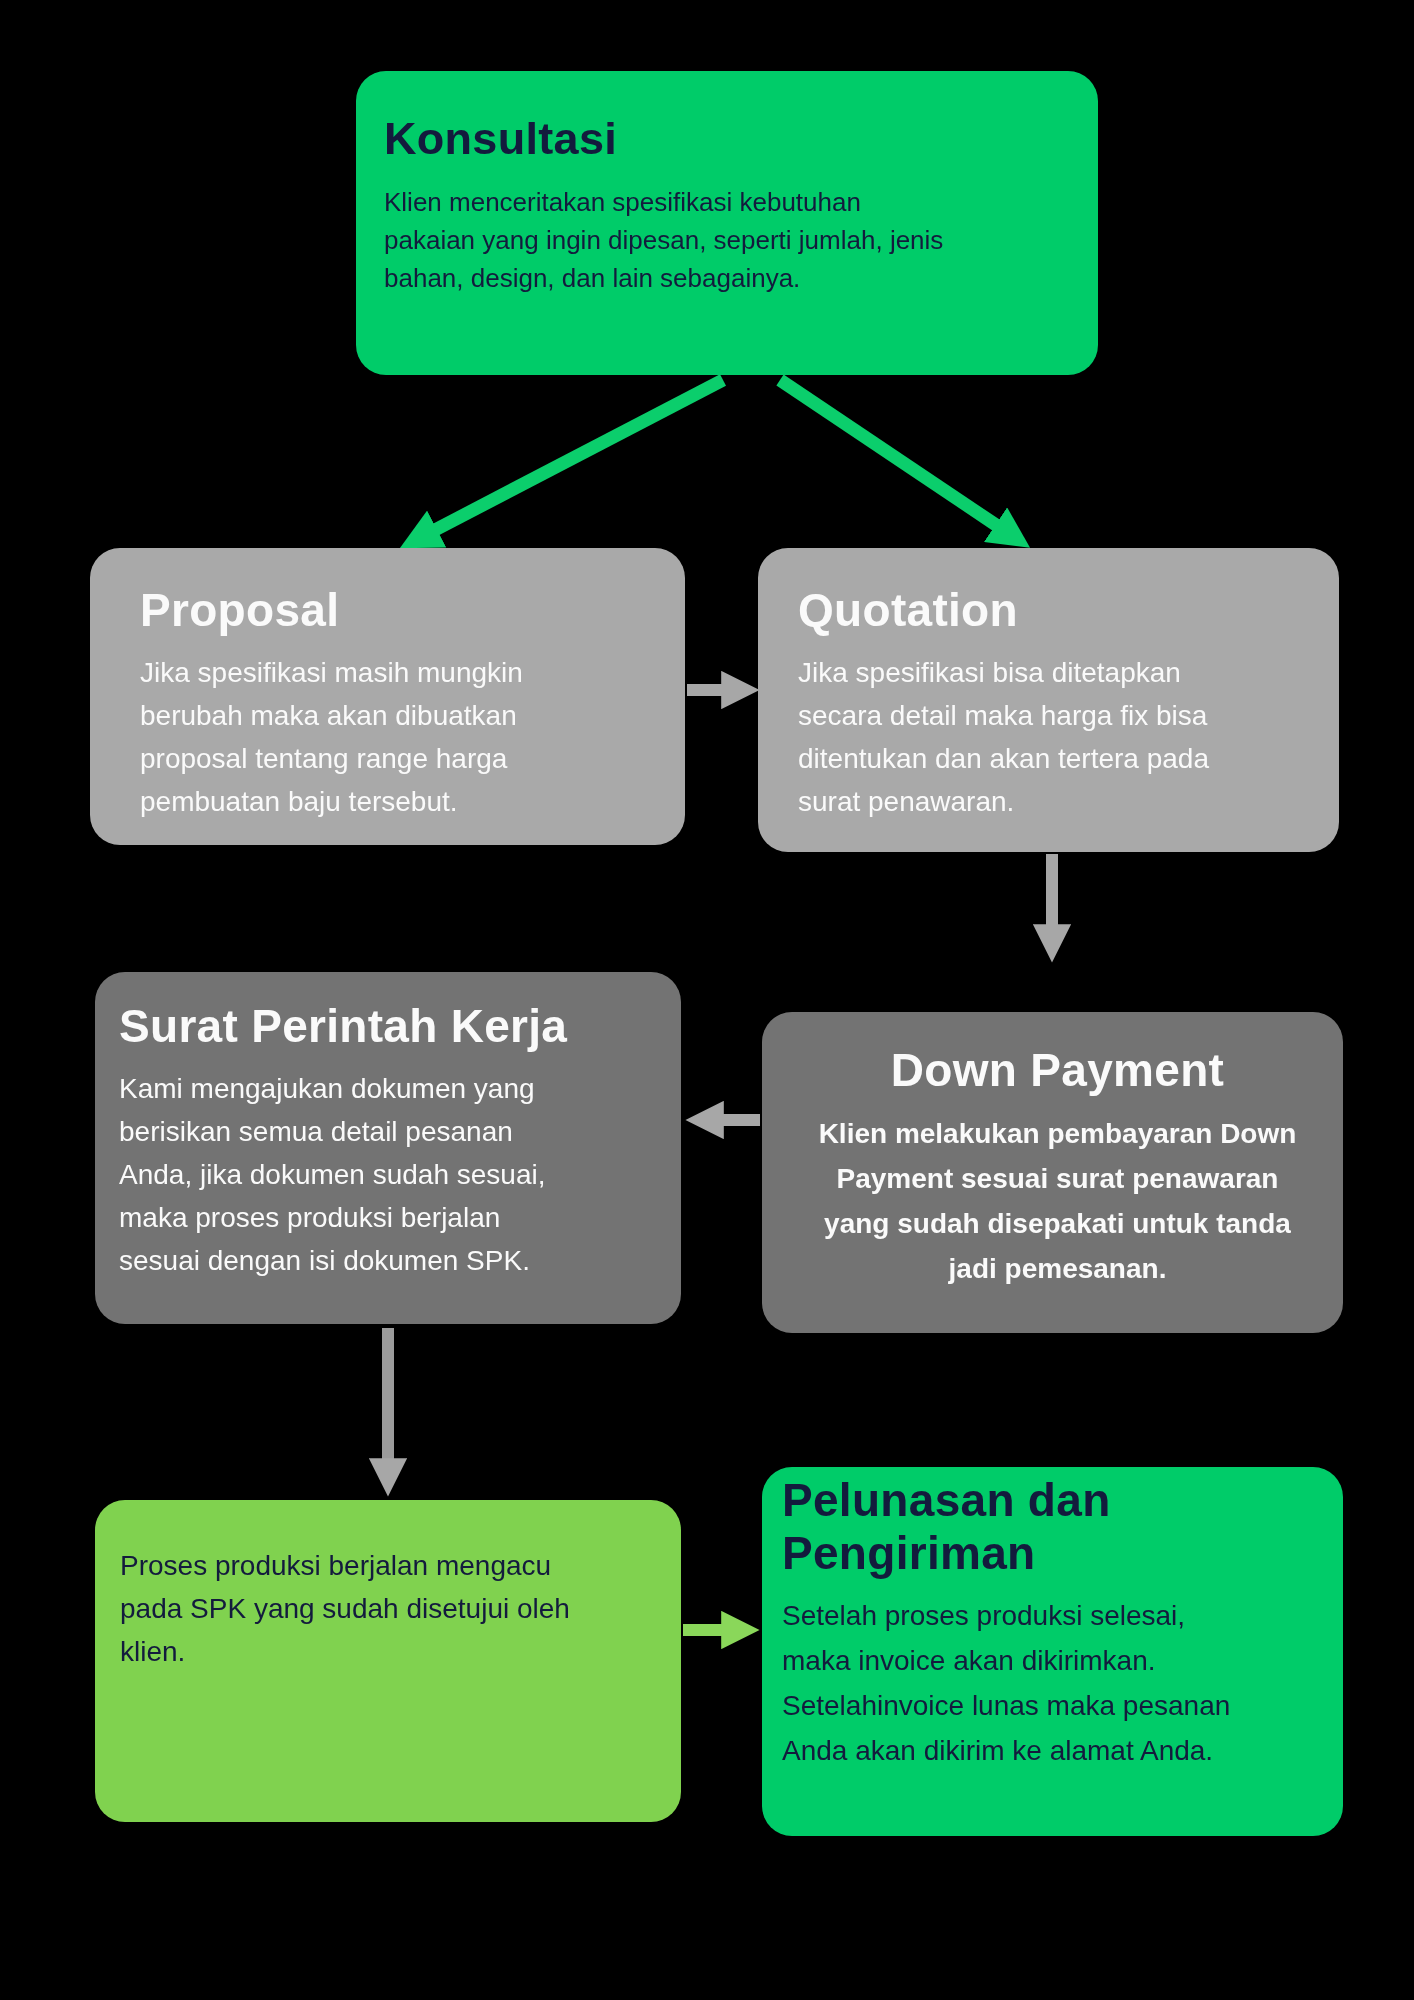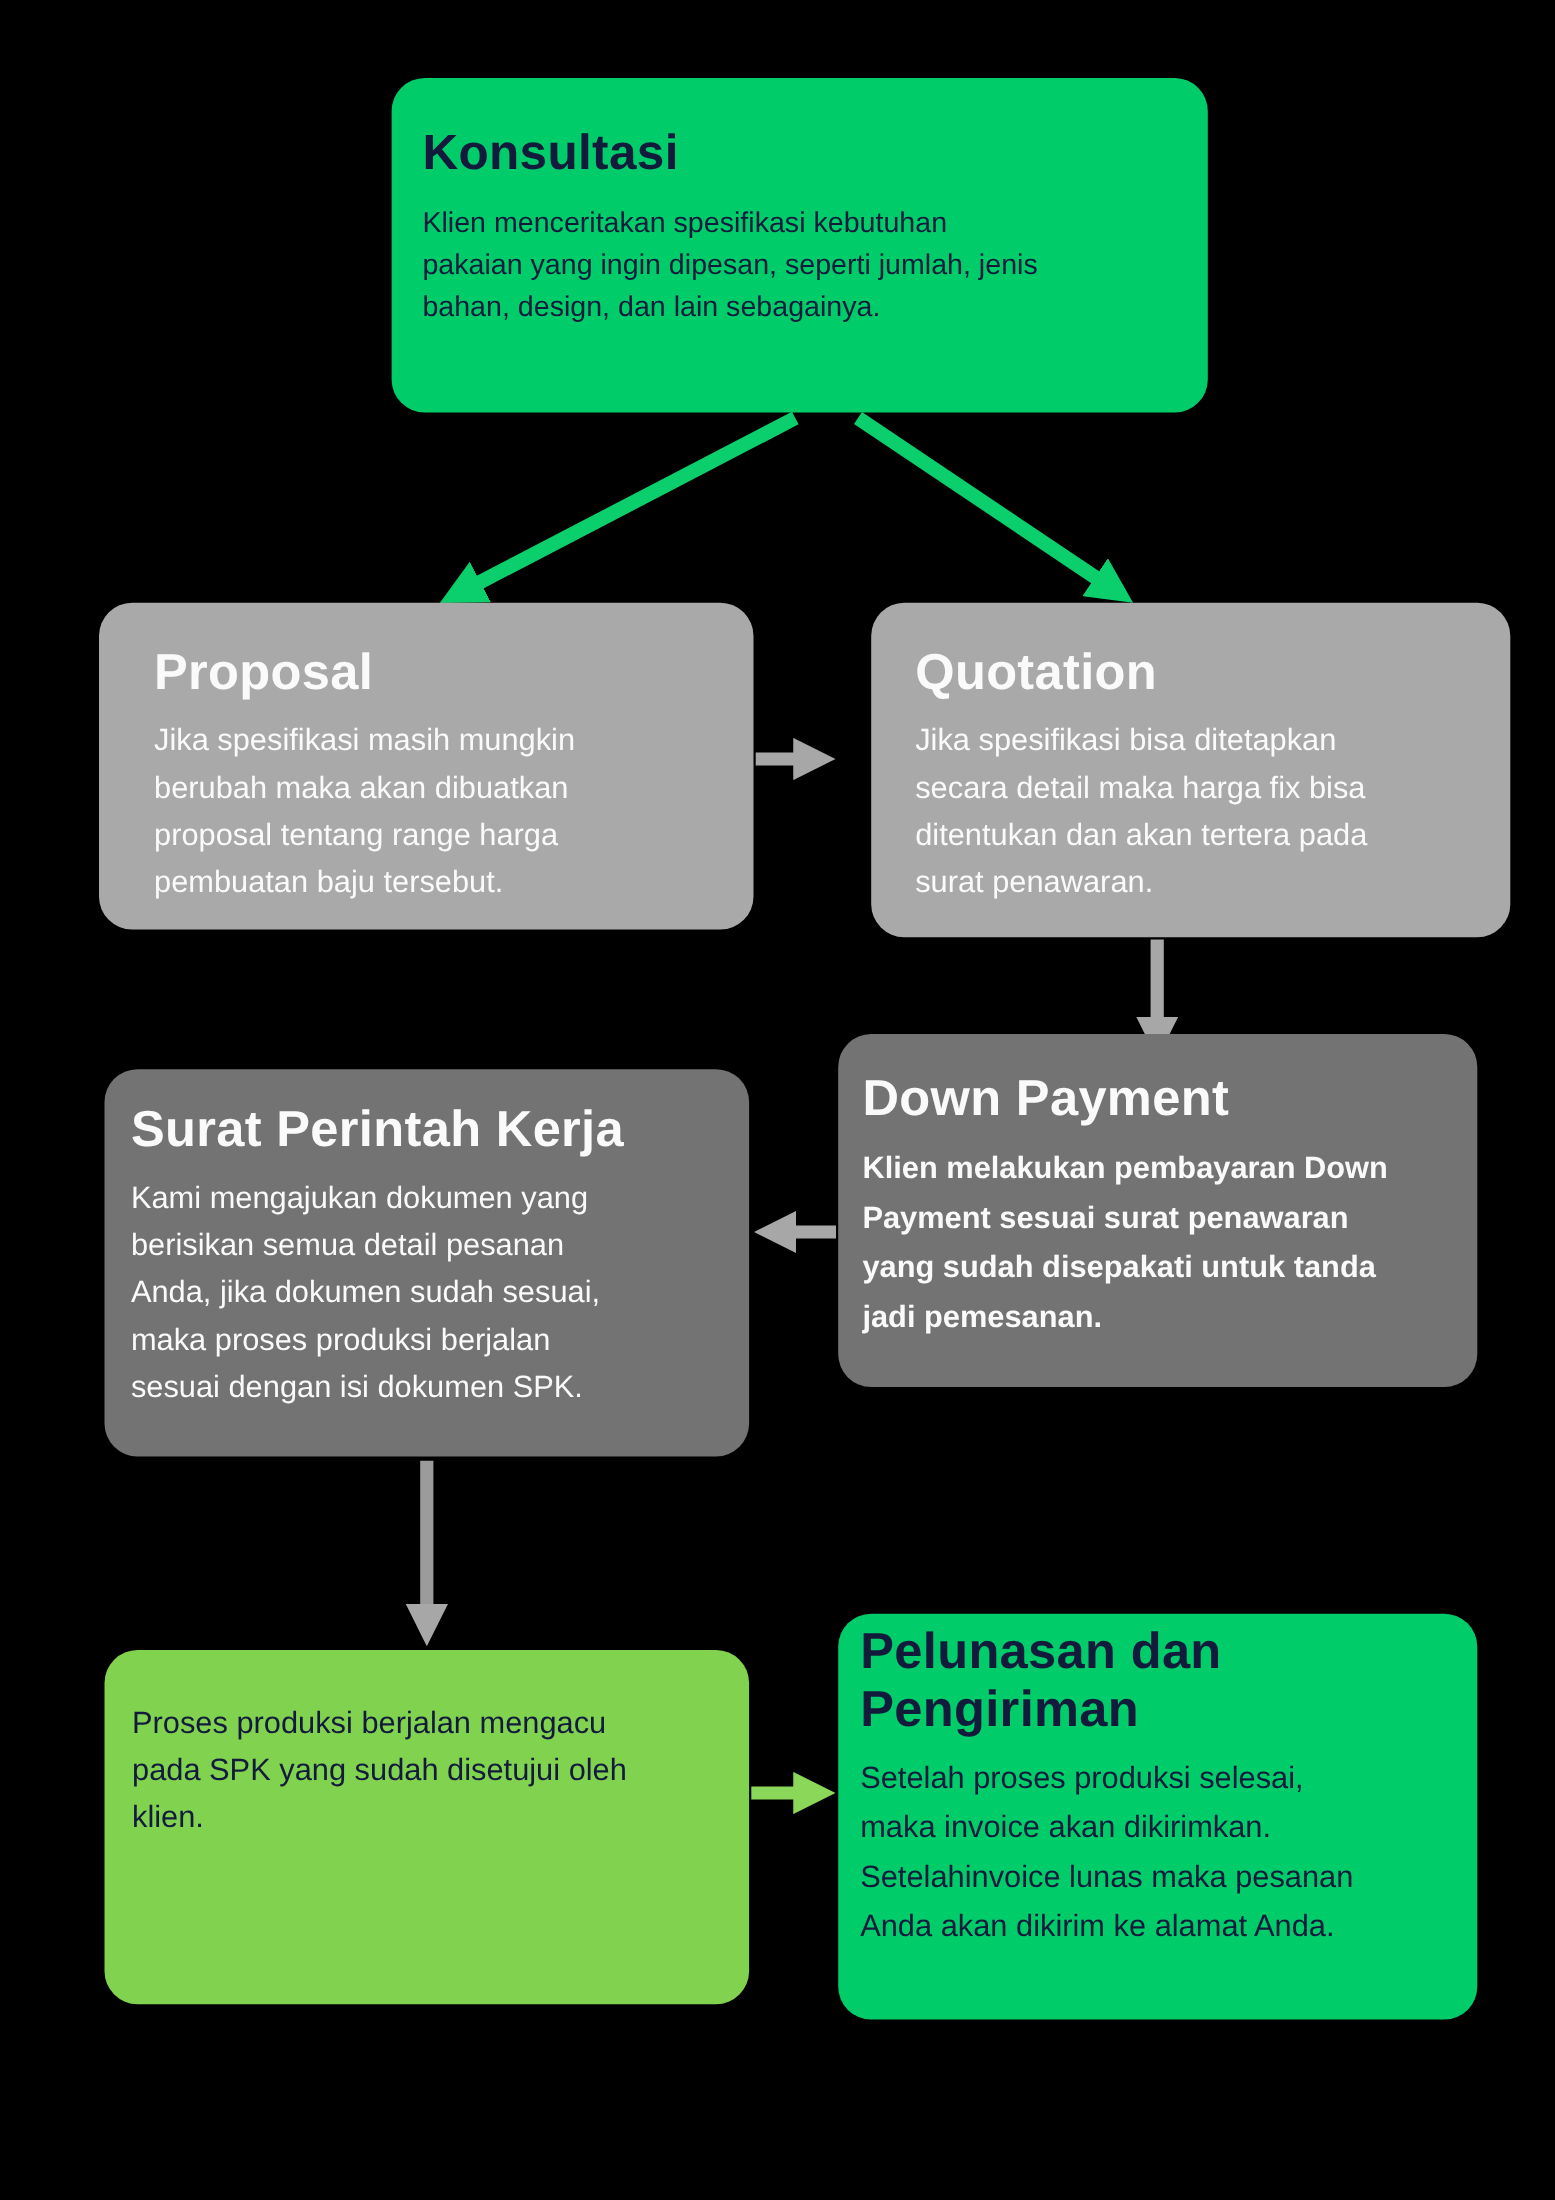--- a/index.html
+++ b/index.html
@@ -46,24 +46,24 @@
   .node--lightgray  { background: var(--light-gray); color: var(--white-text); }
   .node--darkgray   { background: var(--dark-gray);  color: var(--white-text); }
   .node--lightgreen { background: var(--light-green);color: var(--navy-text); }
 
   
   #node-konsultasi { left: 356px; top: 71px;  width: 742px; height: 304px; padding: 42px 40px 0 28px; }
   #node-konsultasi .title { font-size: 45px; }
   #node-konsultasi .body  { font-size: 26px; line-height: 38px; margin-top: 18px; }
 
   #node-proposal   { left: 90px;  top: 548px; width: 595px; height: 297px; padding: 36px 40px 0 50px; }
-  #node-quotation  { left: 792px; top: 548px; width: 581px; height: 304px; padding: 36px 36px 0 40px; }
+  #node-quotation  { left: 758px; top: 548px; width: 581px; height: 304px; padding: 36px 36px 0 40px; }
 
   #node-spk        { left: 95px;  top: 972px; width: 586px; height: 352px; padding: 28px 28px 0 24px; }
-  #node-downpayment{ left: 762px; top: 940px; width: 581px; height: 321px; padding: 32px 28px 0 22px; }
+  #node-downpayment{ left: 762px; top: 1012px; width: 581px; height: 321px; padding: 32px 28px 0 38px; text-align: center; }
   #node-downpayment .body { line-height: 45px; font-weight: bold; }
 
   #node-proses     { left: 95px;  top: 1500px; width: 586px; height: 322px; padding: 30px 28px 0 25px; }
   #node-proses .body { }
   #node-pelunasan  { left: 762px; top: 1467px; width: 581px; height: 369px; padding: 7px 36px 0 20px; }
   #node-pelunasan .body { line-height: 45px; margin-top: 12px; }
 </style>
 </head>
 <body>
 

